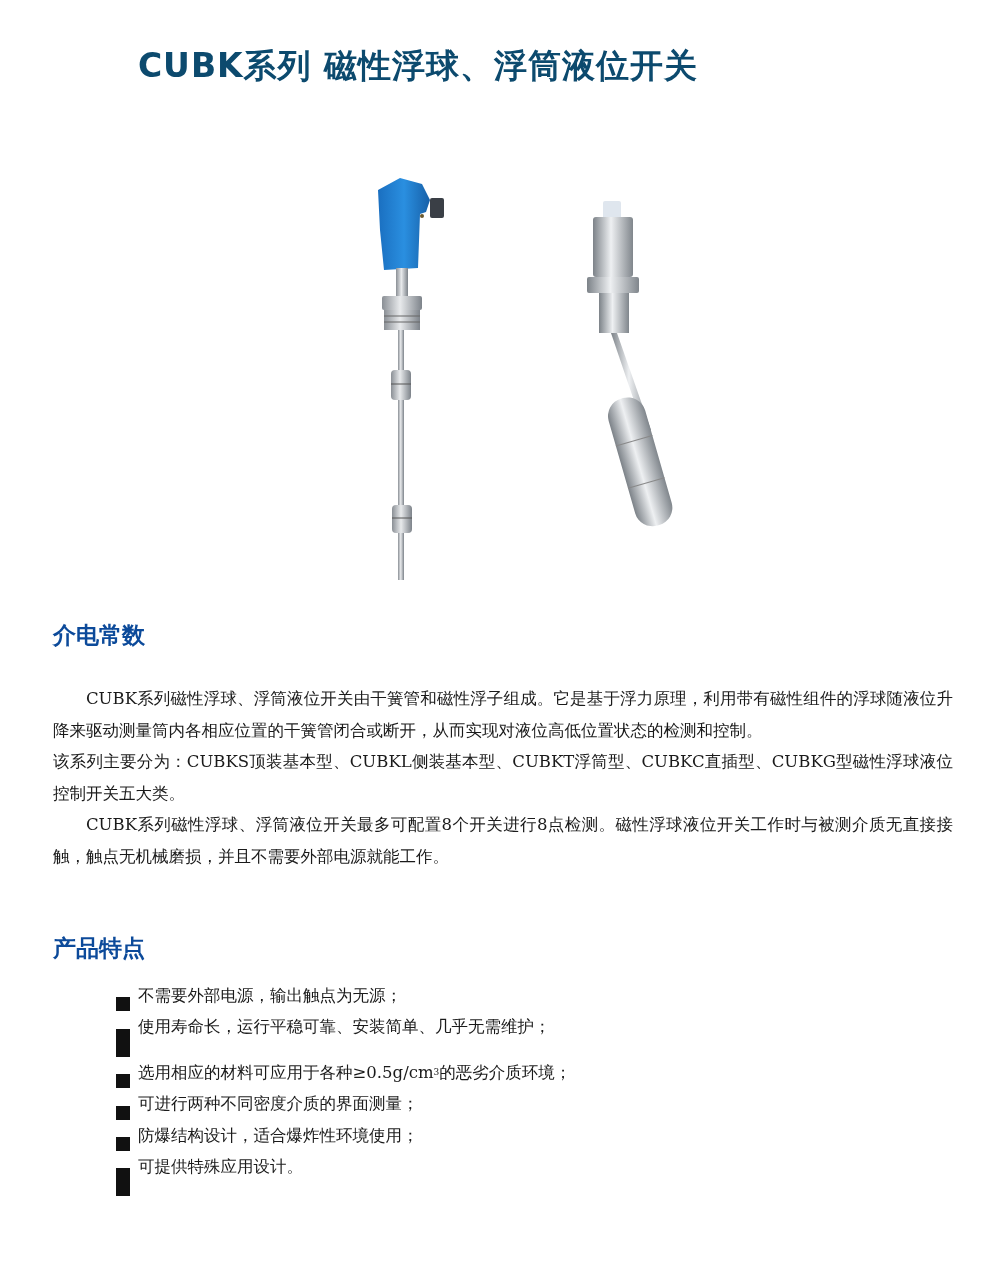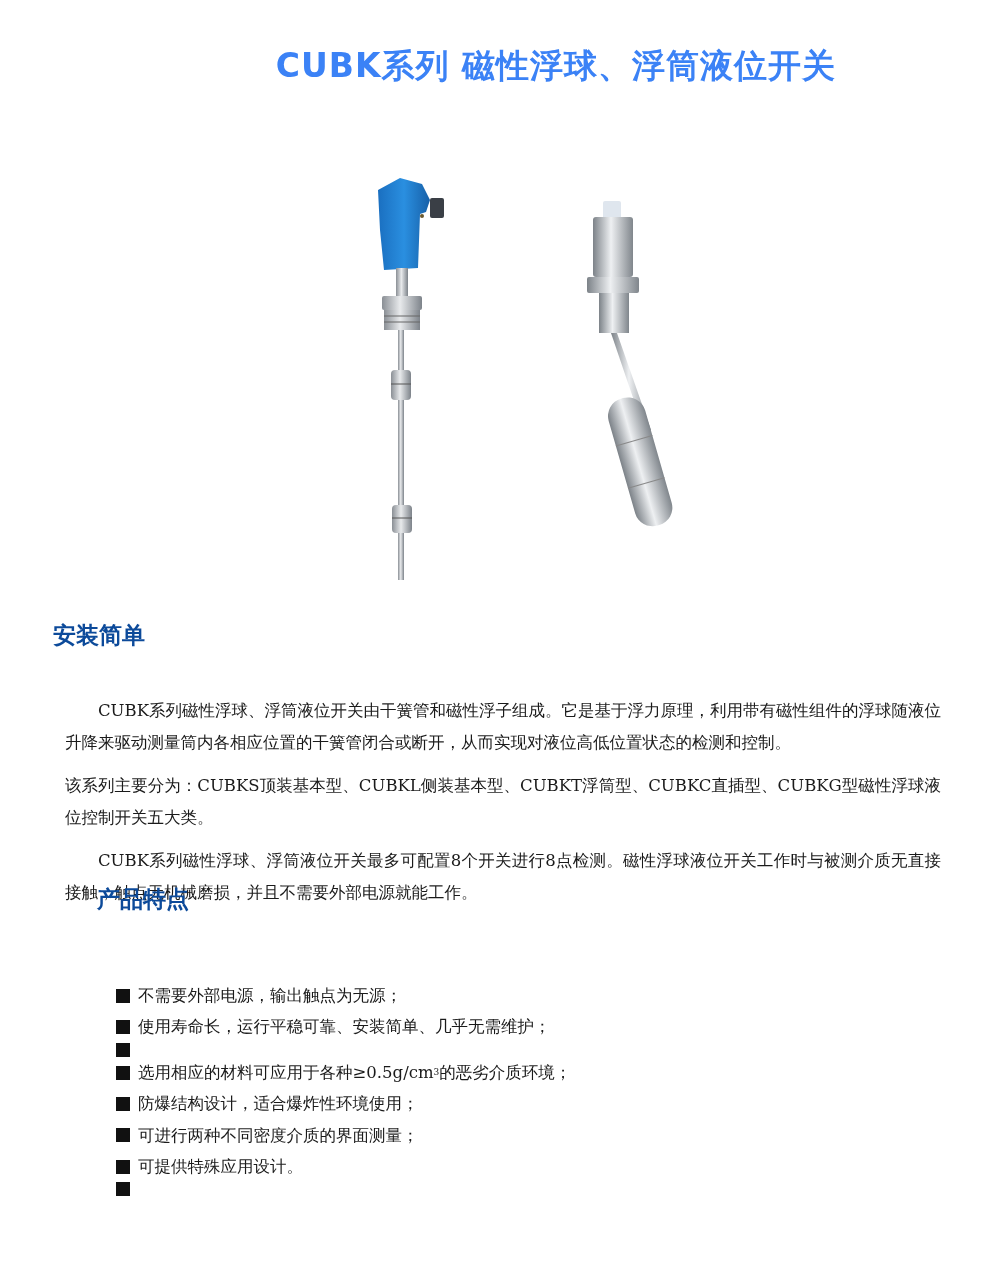--- a/index.html
+++ b/index.html
@@ -1,28 +1,28 @@
 <!DOCTYPE html>
 <html><head>
 <meta charset="utf-8">
 <style>
   html, body { margin: 0; padding: 0; background: #ffffff; }
   body { width: 1000px; height: 1276px; position: relative; overflow: hidden;
          font-family: "DejaVu Serif", "Liberation Serif", serif; color: #1a1a1a; }
-  .title { position: absolute; top: 44px; left: 0; width: 836px; text-align: right;
+  .title { position: absolute; top: 44px; left: 0; width: 836px; text-align: center;
            font-family: "DejaVu Sans", "Liberation Sans", sans-serif; font-weight: bold;
-           font-size: 33px; color: #3b82f6; letter-spacing: 1px; }
+           font-size: 33px; color: #0c4a6e; letter-spacing: 1px; }
   .product-image { position: absolute; }
   .heading { position: absolute; left: 53px; font-family: "DejaVu Sans", "Liberation Sans", sans-serif;
              font-weight: bold; font-size: 23px; color: #0c4a9a; }
   .para { position: absolute; left: 53px; width: 900px; font-size: 16.5px; line-height: 31.5px; }
-  .para p { margin: 12px; text-align: justify; text-align-last: left; }
+  .para p { margin: 0; text-align: justify; text-align-last: left; }
   .para p.indent { text-indent: 33px; }
   .features { position: absolute; left: 92px; top: 980px; width: 880px; font-size: 16.5px; line-height: 31.4px; }
-  .feature { display: flex; align-items: center; white-space: nowrap; padding-left: 24px; }
+  .feature { display: flex; align-items: flex-end; white-space: nowrap; padding-left: 24px; }
   .bullet { display: inline-block; width: 14px; height: 14px; background: #111; margin-right: 8px; flex: none; }
   sup { font-size: 9px; vertical-align: 7px; }
 </style>
 </head>
 <body>
 
 <div class="title">CUBK系列 磁性浮球、浮筒液位开关</div>
 
 <svg class="product-image" style="left:360px; top:170px;" width="100" height="415" viewBox="0 0 100 415">
   <defs>
@@ -71,29 +71,29 @@
   <rect x="2" y="82" width="52" height="16" rx="2" fill="url(#steel2)"></rect>
   <rect x="14" y="98" width="30" height="40" fill="url(#steel2)"></rect>
   <path d="M26 138 L32 138 L66 235 L60 238 Z" fill="url(#steel2)"></path>
   <g transform="rotate(-16 60 280)">
     <rect x="40" y="200" width="38" height="132" rx="18" fill="url(#steel2)"></rect>
     <line x1="40" y1="244" x2="78" y2="244" stroke="#888" stroke-width="1"></line>
     <line x1="40" y1="288" x2="78" y2="288" stroke="#888" stroke-width="1"></line>
   </g>
 </svg>
 
-<div class="heading" style="top:620px;">安装简单</div>
+<div class="heading" style="top:620px;">介电常数</div>
 
 <div class="para" style="top:683px;">
   <p class="indent">CUBK系列磁性浮球、浮筒液位开关由干簧管和磁性浮子组成。它是基于浮力原理，利用带有磁性组件的浮球随液位升降来驱动测量筒内各相应位置的干簧管闭合或断开，从而实现对液位高低位置状态的检测和控制。</p>
   <p>该系列主要分为：CUBKS顶装基本型、CUBKL侧装基本型、CUBKT浮筒型、CUBKC直插型、CUBKG型磁性浮球液位控制开关五大类。</p>
   <p class="indent">CUBK系列磁性浮球、浮筒液位开关最多可配置8个开关进行8点检测。磁性浮球液位开关工作时与被测介质无直接接触，触点无机械磨损，并且不需要外部电源就能工作。</p>
 </div>
 
-<div class="heading" style="top:884px;margin-left:44px;">产品特点</div>
+<div class="heading" style="top:933px;">产品特点</div>
 
 <div class="features">
   <div class="feature">
     <span class="bullet"></span>
     <span>不需要外部电源，输出触点为无源；</span>
   </div>
   <div class="feature">
     <span class="bullet"></span>
     <span>使用寿命长，运行平稳可靠、安装简单、几乎无需维护；</span>
   </div>
@@ -101,25 +101,25 @@
     <span class="bullet"></span>
   </div>
   <div class="feature">
     <span class="bullet"></span>
     <span>选用相应的材料可应用于各种≥0.5g/cm</span>
       <sup>3</sup>
       <span>的恶劣介质环境；</span>
   </div>
   <div class="feature">
     <span class="bullet"></span>
-    <span>防爆结构设计，适合爆炸性环境使用；</span>
+    <span>可进行两种不同密度介质的界面测量；</span>
   </div>
   <div class="feature">
     <span class="bullet"></span>
-    <span>可进行两种不同密度介质的界面测量；</span>
+    <span>防爆结构设计，适合爆炸性环境使用；</span>
   </div>
   <div class="feature">
     <span class="bullet"></span>
     <span>可提供特殊应用设计。</span>
   </div>
   <div class="feature">
     <span class="bullet"></span>
   </div>
 </div>
 

